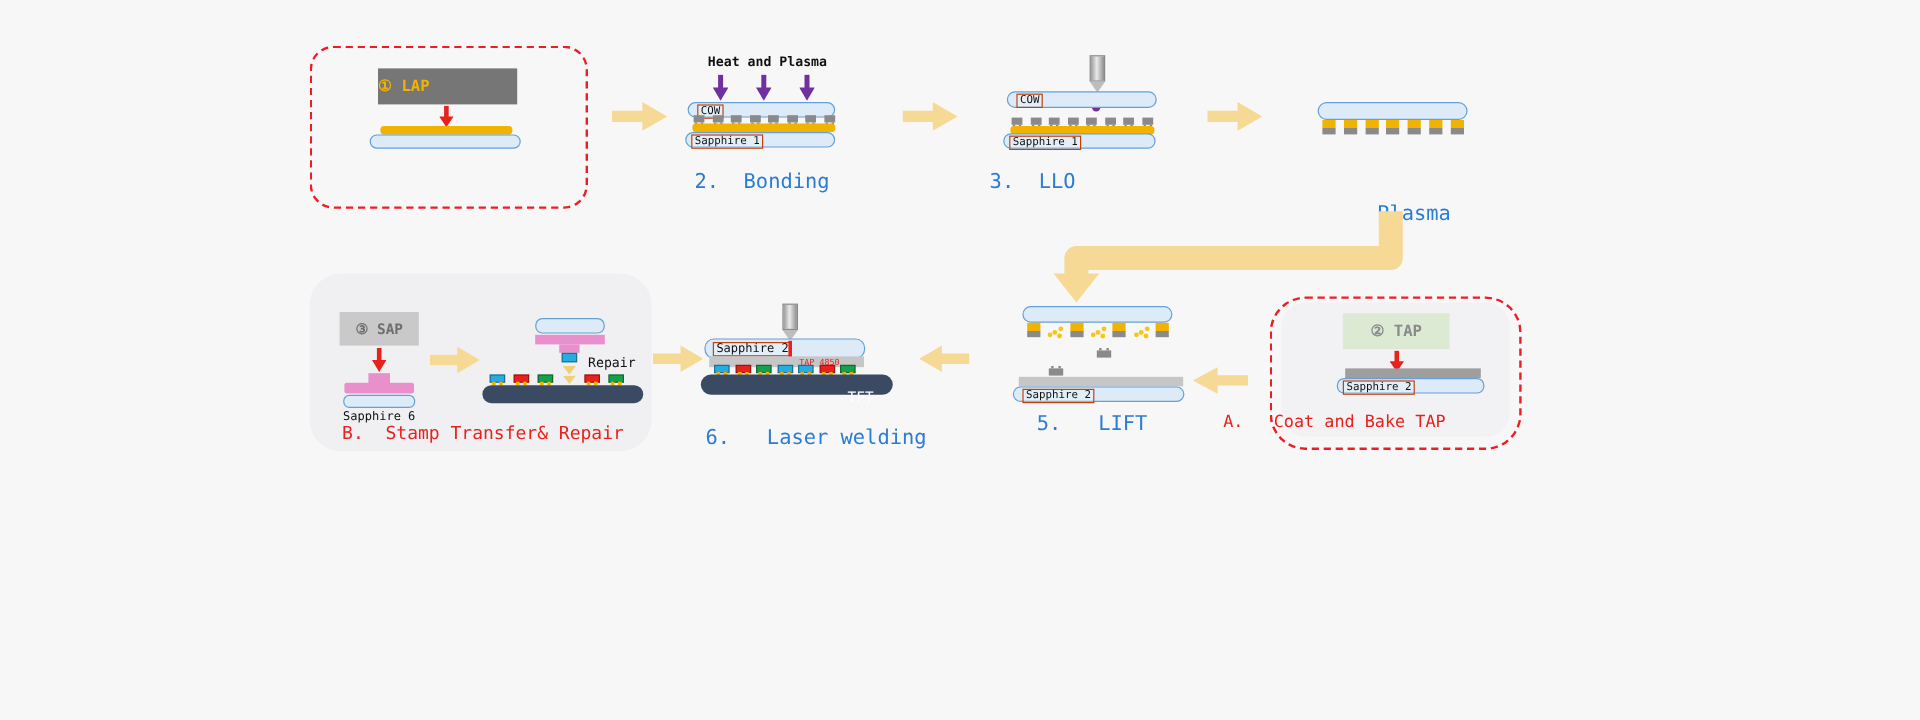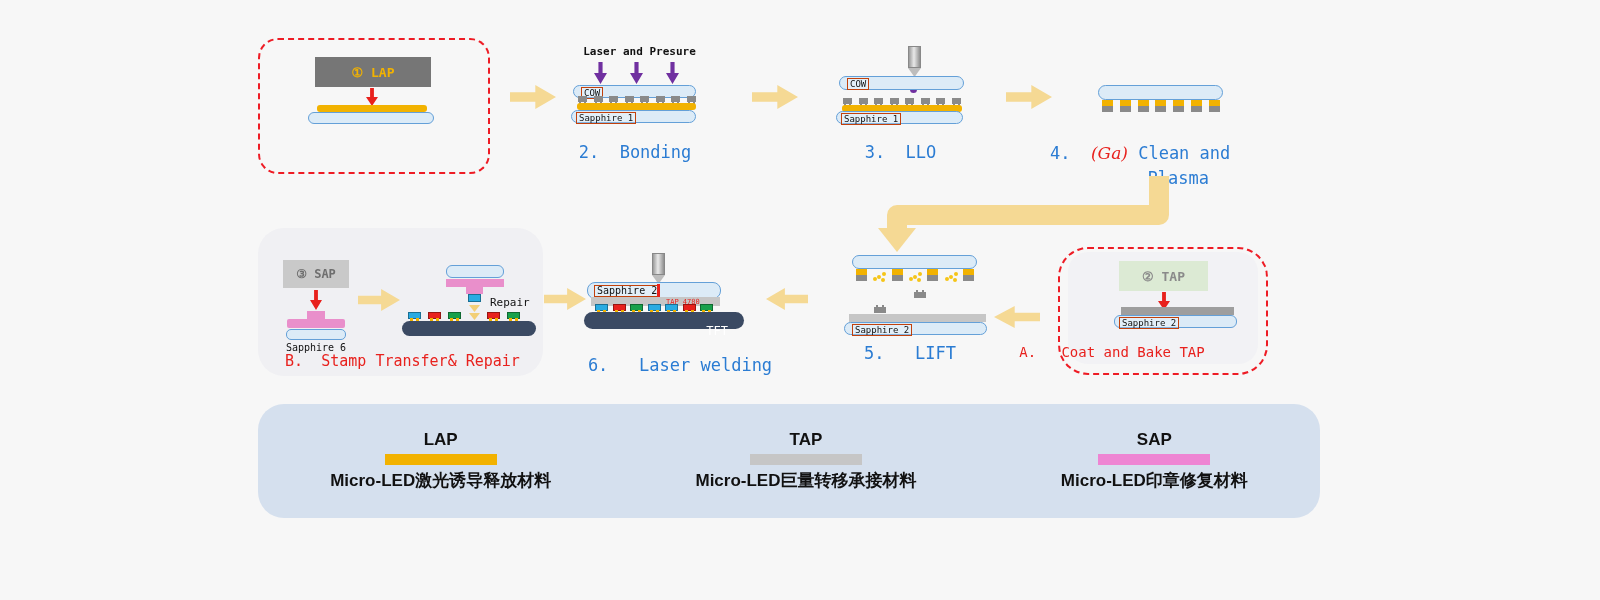--- a/index.html
+++ b/index.html
@@ -55,30 +55,30 @@
   .leg-desc{font-size:17px;font-weight:bold;color:#111;white-space:nowrap}
   .ga{font-style:italic;color:#e8211d;font-family:"DejaVu Serif",serif}
   .dash-tri{width:11px;height:7px;background:#f2cf77;clip-path:polygon(0 0,100% 0,50% 100%);position:absolute}
 </style>
 </head>
 <body>
 
 <div id="canvas">
 
   <div class="dashed" style="left:258px;top:38px;width:232px;height:136px;border-radius:20px"></div>
-  <div class="abs" style="left:315px;top:57px;width:116px;height:30px;background:#767676;display:flex;align-items:center;justify-content:center">
+  <div class="abs" style="left:315px;top:57px;width:116px;height:30px;background:#767676;display:flex;align-items:center;justify-content:flex-start">
     <span style="font:bold 13px 'DejaVu Sans Mono',monospace;color:#f2b200">① LAP</span>
   </div>
   <div class="arrow aD red-a" style="left:366px;top:88px;width:12px;height:18px"></div>
   <div class="goldbar" style="left:317px;top:105px;width:110px;height:7px"></div>
   <div class="sub" style="left:308px;top:112px;width:126px;height:12px"></div>
 
   <div class="arrow aR" style="left:510px;top:84px;width:46px;height:26px"></div>
 
-  <div class="plainlabel" style="left:577px;top:45px;width:125px;text-align:center;font-weight:bold;font-size:11px">Laser and Presure</div>
+  <div class="plainlabel" style="left:577px;top:45px;width:125px;text-align:center;font-weight:bold;font-size:11px">Heat and Plasma</div>
   <div class="arrow aD purp-a" style="left:594px;top:62px;width:13px;height:22px"></div>
   <div class="arrow aD purp-a" style="left:630px;top:62px;width:13px;height:22px"></div>
   <div class="arrow aD purp-a" style="left:666px;top:62px;width:13px;height:22px"></div>
   <div class="sub" style="left:573px;top:85px;width:123px;height:13px"></div>
   <span class="boxlabel" style="left:581px;top:87px">COW</span>
   <div class="chiprow" style="left:578px;top:96px;width:118px">
       <div class="chip-bond"></div>
       <div class="chip-bond"></div>
       <div class="chip-bond"></div>
       <div class="chip-bond"></div>
@@ -106,35 +106,34 @@
       <div class="chip-bond"></div>
       <div class="chip-bond"></div>
       <div class="chip-bond"></div>
       <div class="chip-bond"></div>
       <div class="chip-bond"></div>
       <div class="chip-bond"></div>
     </div>
   <div class="goldbar" style="left:842px;top:105px;width:120px;height:7px"></div>
   <div class="sub" style="left:836px;top:111px;width:127px;height:13px"></div>
   <span class="boxlabel" style="left:841px;top:113px">Sapphire 1</span>
-  <div class="steplabel" style="left:838px;top:142px;width:125px">3.  LLO</div>
+  <div class="steplabel" style="left:798px;top:142px;width:125px">3.  LLO</div>
 
   <div class="arrow aR" style="left:1006px;top:84px;width:46px;height:26px"></div>
 
   <div class="sub" style="left:1098px;top:85px;width:125px;height:15px;border-radius:8px"></div>
   <div class="chiprow" style="left:1102px;top:100px;width:118px">
       <div class="chip-hang"></div>
       <div class="chip-hang"></div>
       <div class="chip-hang"></div>
       <div class="chip-hang"></div>
       <div class="chip-hang"></div>
       <div class="chip-hang"></div>
       <div class="chip-hang"></div>
     </div>
-  <div class="steplabel" style="left:1050px;top:143px;width:200px;text-align:left"><span>4.  </span><span class="ga">(Ga)</span><span> Clean and</span></div>
   <div class="steplabel" style="left:1109px;top:168px;width:100px;text-align:right">Plasma</div>
 
   <svg class="abs" style="left:856px;top:172px" width="330" height="92">
     <path d="M 303 4 L 303 43 L 41 43 L 41 58" fill="none" stroke="#f5d994" stroke-width="20" stroke-linejoin="round"></path>
     <polygon points="22,56 60,56 41,80" fill="#f5d994"></polygon>
   </svg>
 
   <div class="softbox" style="left:258px;top:228px;width:285px;height:148px"></div>
   <div class="abs" style="left:283px;top:260px;width:66px;height:28px;background:#c9c9c9;display:flex;align-items:center;justify-content:center">
     <span style="font:bold 12px 'DejaVu Sans Mono',monospace;color:#6e6e6e">③ SAP</span>
@@ -167,21 +166,21 @@
 
   <div class="arrow aR" style="left:544px;top:287px;width:42px;height:24px"></div>
 
   <div class="nozzle" style="left:652px;top:253px;height:22px"></div>
   <div class="nozzle-tip" style="left:652px;top:275px"></div>
   <div class="sub" style="left:587px;top:282px;width:134px;height:17px;border-radius:8px"></div>
   <span class="boxlabel" style="left:594px;top:285px;font-size:10px">Sapphire 2</span>
   <div class="beam" style="left:657px;top:284px;width:3px;height:16px;background:#e8211d"></div>
   <div class="beam" style="left:652px;top:298px;width:12px;height:3px;background:#e8211d"></div>
   <div class="graybar" style="left:591px;top:297px;width:129px;height:9px"></div>
-  <span class="abs" style="left:666px;top:298px;font:7px 'DejaVu Sans Mono',monospace;color:#e8211d">TAP 4780</span>
+  <span class="abs" style="left:666px;top:298px;font:7px 'DejaVu Sans Mono',monospace;color:#e8211d">TAP 4850</span>
   <div class="chiprow" style="left:595px;top:304px;width:118px">
       <div class="chip-col" style="background: rgb(41, 171, 226);"></div>
       <div class="chip-col" style="background: rgb(232, 33, 29);"></div>
       <div class="chip-col" style="background: rgb(23, 160, 75);"></div>
       <div class="chip-col" style="background: rgb(41, 171, 226);"></div>
       <div class="chip-col" style="background: rgb(41, 171, 226);"></div>
       <div class="chip-col" style="background: rgb(232, 33, 29);"></div>
       <div class="chip-col" style="background: rgb(23, 160, 75);"></div>
     </div>
   <div class="navybar" style="left:584px;top:312px;width:160px;height:17px">
@@ -214,31 +213,14 @@
   <div class="dashed" style="left:1058px;top:247px;width:210px;height:128px;border-radius:30px"></div>
   <div class="abs" style="left:1119px;top:261px;width:89px;height:30px;background:#dcead4;display:flex;align-items:center;justify-content:center">
     <span style="font:bold 13px 'DejaVu Sans Mono',monospace;color:#8a8a8a">② TAP</span>
   </div>
   <div class="arrow aD red-a" style="left:1158px;top:292px;width:12px;height:18px"></div>
   <div class="graybar" style="left:1121px;top:307px;width:113px;height:8px;background:#9e9e9e"></div>
   <div class="sub" style="left:1114px;top:315px;width:123px;height:13px;border-radius:6px"></div>
   <span class="boxlabel" style="left:1119px;top:317px">Sapphire 2</span>
   <div class="redlabel" style="left:1017px;top:344px;width:190px">A.   Coat and Bake TAP</div>
 
-  <div id="legend">
-    <div class="leg-item">
-      <span class="leg-name">LAP</span>
-      <div class="leg-bar" style="background: rgb(242, 178, 0);"></div>
-      <span class="leg-desc">Micro-LED激光诱导释放材料</span>
-    </div>
-    <div class="leg-item">
-      <span class="leg-name">TAP</span>
-      <div class="leg-bar" style="background: rgb(198, 198, 198);"></div>
-      <span class="leg-desc">Micro-LED巨量转移承接材料</span>
-    </div>
-    <div class="leg-item">
-      <span class="leg-name">SAP</span>
-      <div class="leg-bar" style="background: rgb(238, 133, 211);"></div>
-      <span class="leg-desc">Micro-LED印章修复材料</span>
-    </div>
-  </div>
 
 </div>
 
 </body></html>

